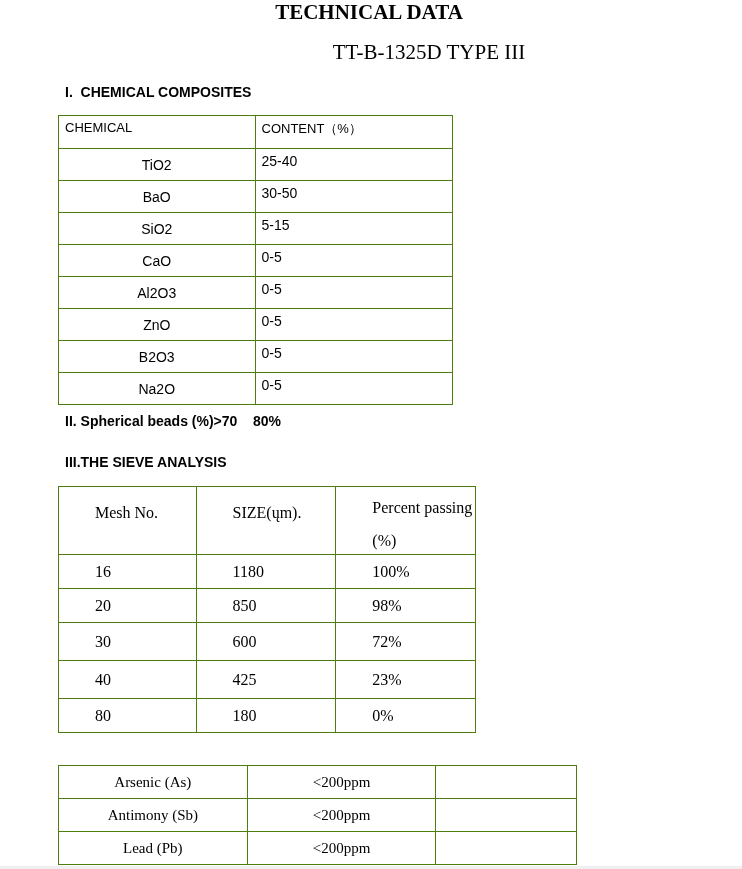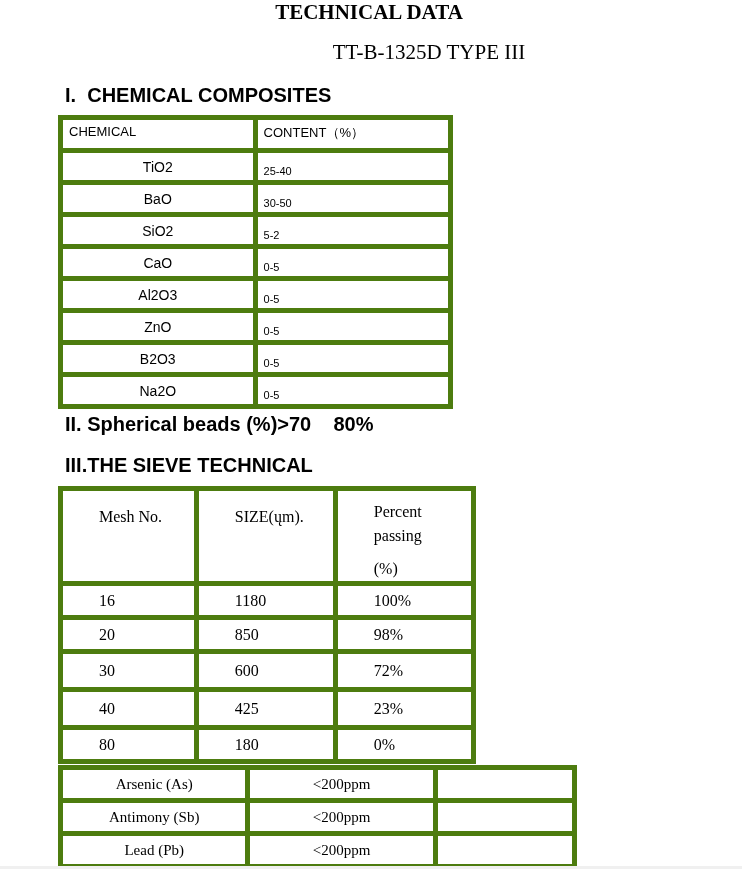--- a/index.html
+++ b/index.html
@@ -2,29 +2,29 @@
 <html><head>
 <meta charset="utf-8">
 <style>
   html, body { margin: 0; padding: 0; background: #ffffff; }
   body { width: 742px; height: 869px; position: relative; overflow: hidden; color: #000; }
   .abs { position: absolute; }
   .serif { font-family: "Liberation Serif", "DejaVu Serif", serif; }
   .sans { font-family: "Liberation Sans", "DejaVu Sans", sans-serif; }
   .title { left: 0; width: 706px; top: 0px; text-align: center; font-weight: bold; font-size: 21px; padding-left: 32px; box-sizing: border-box; }
   .subtitle { left: 0; width: 742px; top: 40px; text-align: center; font-size: 21px; padding-left: 28px; box-sizing: border-box; margin-left: 44px; }
-  .heading { font-weight: bold; font-size: 20px; }
+  .heading { font-weight: bold; font-size: 14px; }
   table { border-collapse: collapse; position: absolute; }
-  td { border: 5px solid #4d7c0f; padding: 0; box-sizing: border-box; }
+  td { border: 1px solid #4d7c0f; padding: 0; box-sizing: border-box; }
 
   
   #chem { left: 58px; top: 115px; width: 395px; }
   #chem td { height: 32px; font-size: 14px; }
   #chem td.c1 { width: 197px; text-align: center; }
-  #chem td.c2 { width: 198px; vertical-align: top; padding: 12px 0 0 6px; font-size: 11px; }
+  #chem td.c2 { width: 198px; vertical-align: top; padding: 4px 0 0 6px; font-size: 14px; }
   #chem tr.head td { vertical-align: top; padding: 4px 0 0 6px; text-align: left; font-size: 13px; height: 33px; }
 
   
   #sieve { left: 58px; top: 486px; width: 418px; }
   #sieve td { font-size: 16px; padding-left: 36px; }
   #sieve tr.head td { height: 68px; vertical-align: top; padding-top: 9px; line-height: 33px; }
   #sieve tr.head td .l { line-height: 24px; }
   #sieve td.m1 { width: 138px; }
   #sieve td.m2 { width: 140px; }
   #sieve td.m3 { width: 140px; }
@@ -55,21 +55,21 @@
   <tr>
         <td class="c1">TiO2</td>
         <td class="c2">25-40</td>
       </tr>
   <tr>
         <td class="c1">BaO</td>
         <td class="c2">30-50</td>
       </tr>
   <tr>
         <td class="c1">SiO2</td>
-        <td class="c2">5-2</td>
+        <td class="c2">5-15</td>
       </tr>
   <tr>
         <td class="c1">CaO</td>
         <td class="c2">0-5</td>
       </tr>
   <tr>
         <td class="c1">Al2O3</td>
         <td class="c2">0-5</td>
       </tr>
   <tr>
@@ -82,21 +82,21 @@
       </tr>
   <tr>
         <td class="c1">Na2O</td>
         <td class="c2">0-5</td>
       </tr>
 </tbody>
   </table>
 
 <div class="abs sans heading" style="left:65px; top:413px; white-space:pre;">II. Spherical beads (%)&gt;70    80%</div>
 
-<div class="abs sans heading" style="left:65px; top:454px; white-space:pre;">III.THE SIEVE TECHNICAL</div>
+<div class="abs sans heading" style="left:65px; top:454px; white-space:pre;">III.THE SIEVE ANALYSIS</div>
 
 <table id="sieve" class="serif">
   <tbody>
       <tr class="head">
     <td class="m1"><span class="l">Mesh No.</span></td>
     <td class="m2"><span class="l">SIZE(ųm).</span></td>
     <td class="m3">
           <div class="l">Percent passing</div>
           <div class="l" style="margin-top:9px;">(%)</div>
         </td>

